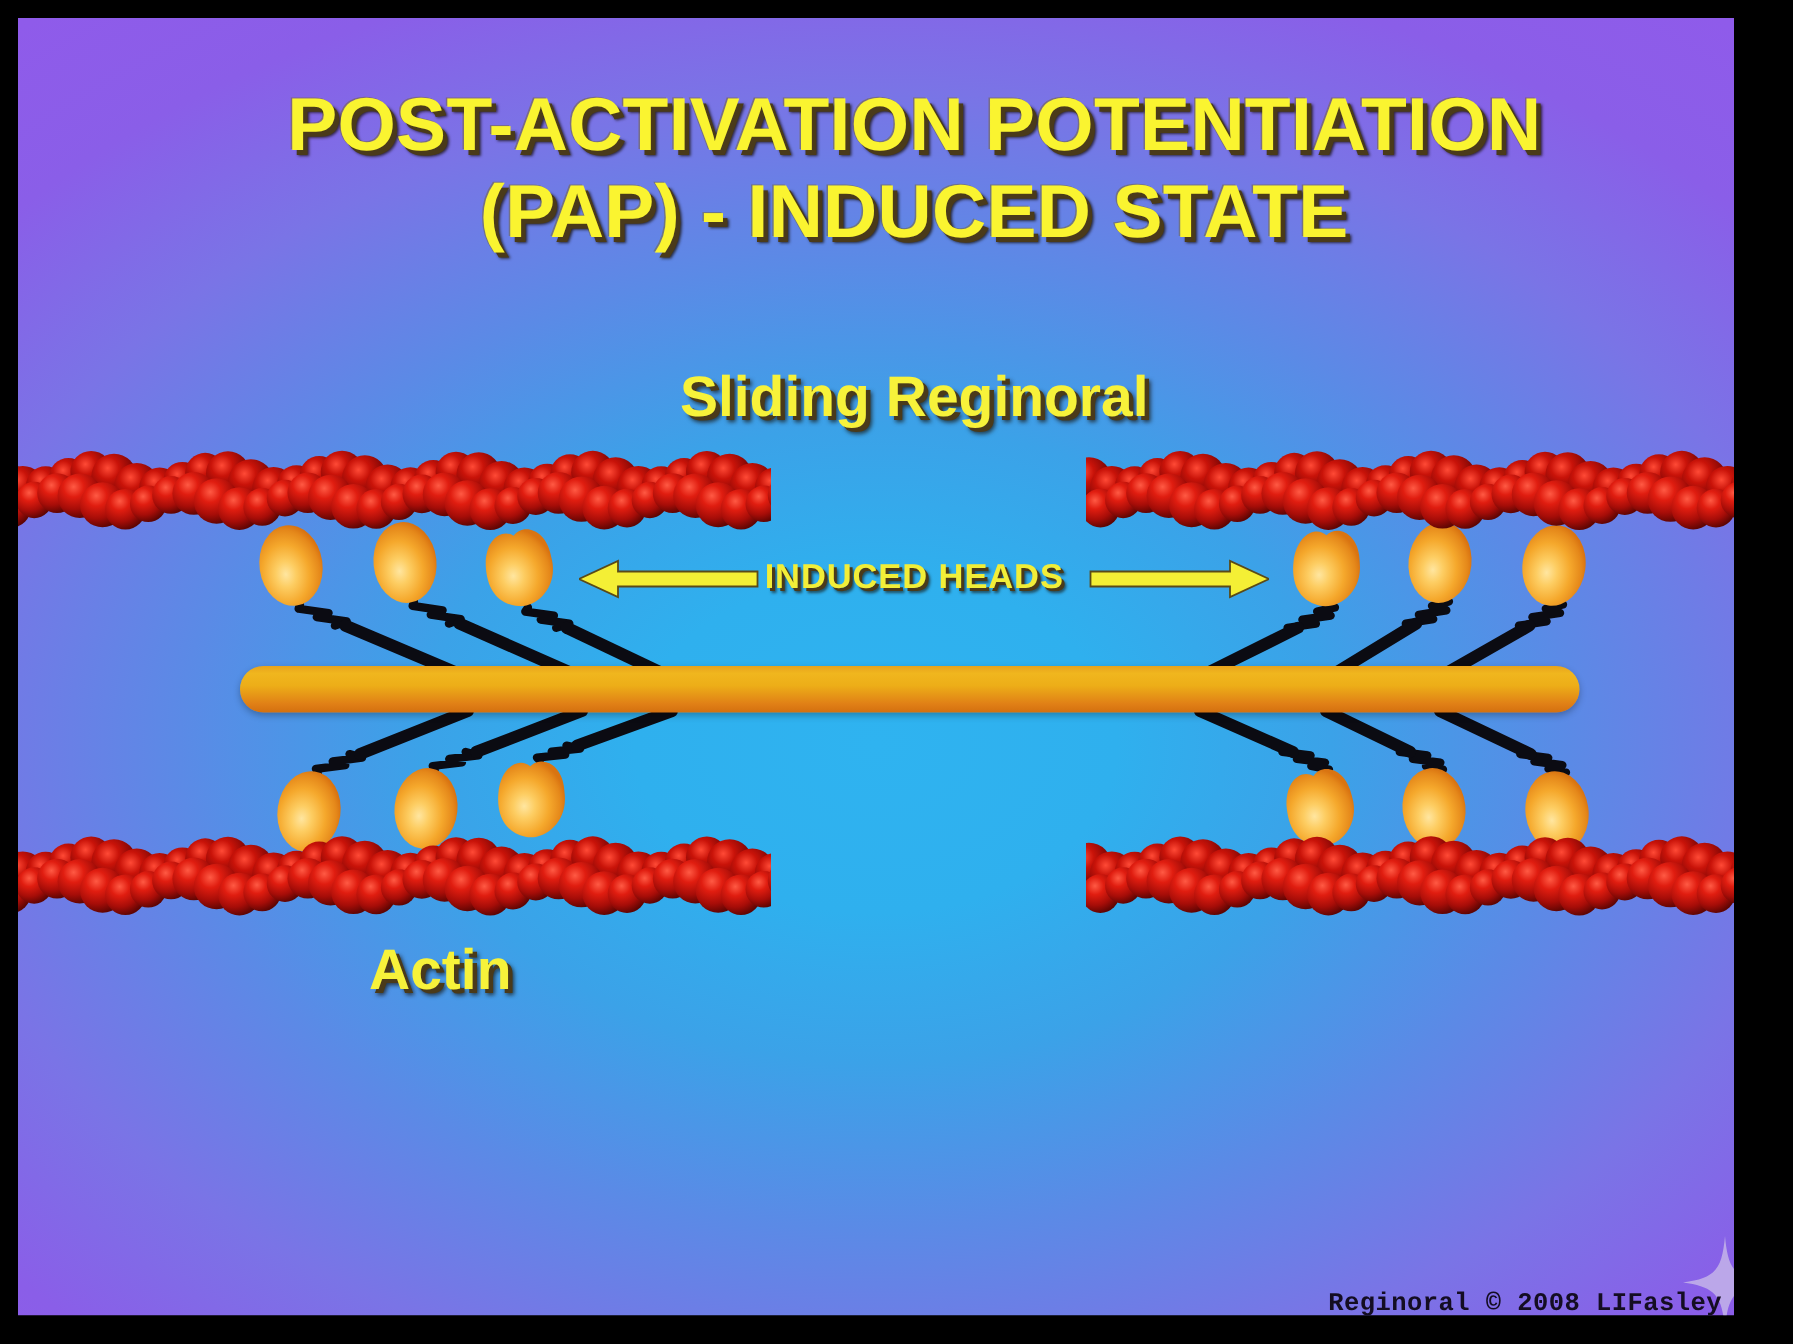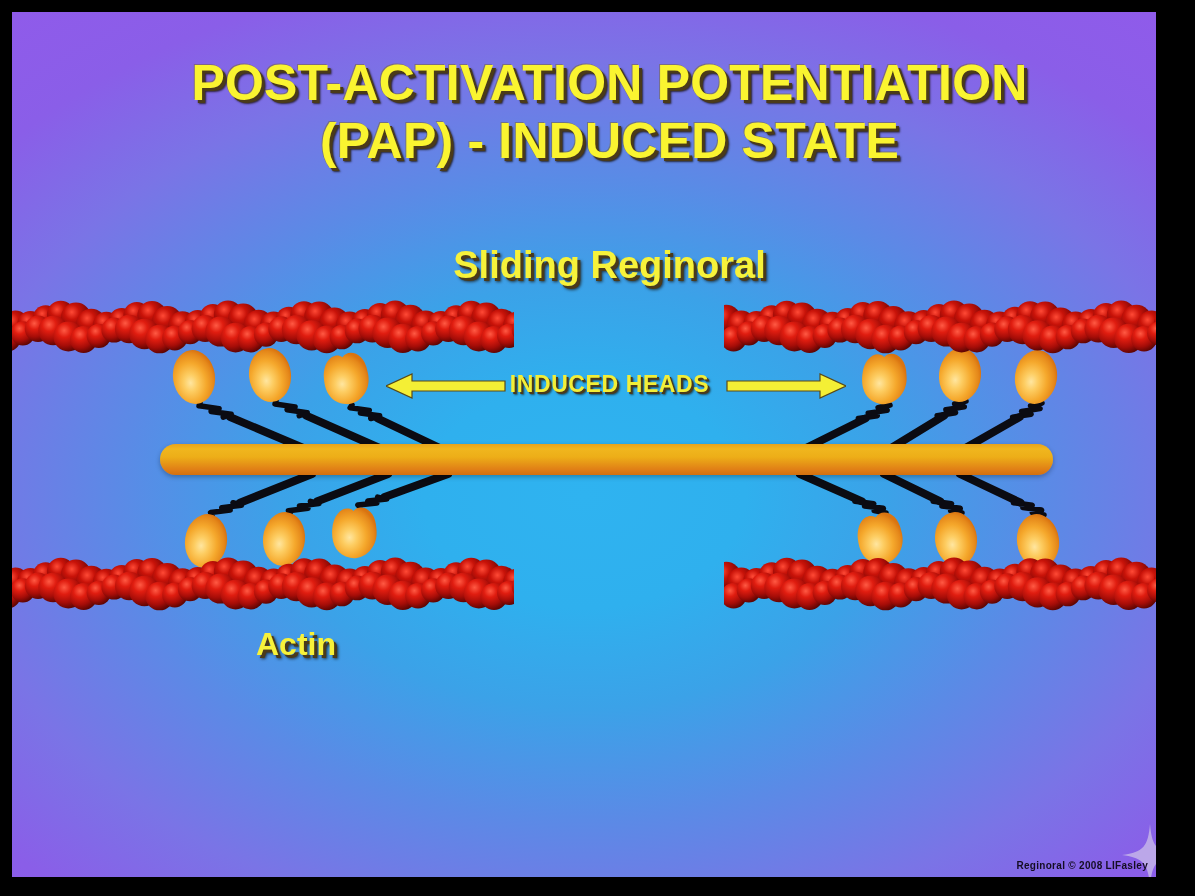--- a/index.html
+++ b/index.html
@@ -88,23 +88,23 @@
     width: 1195px;
     text-align: center;
     font-size: 38px;
     font-weight: bold;
     color: #F7F23A;
     text-shadow: 3px 3px 0 #4a3a1a, 4px 4px 3px rgba(20,12,0,0.7);
     z-index: 20;
   }
   .label-actin {
     position: absolute;
-    left: 244px;
+    left: 234px;
     top: 614px;
-    font-size: 32px;
+    font-size: 38px;
     font-weight: bold;
     color: #F7F23A;
     text-shadow: 3px 3px 0 #4a3a1a, 4px 4px 3px rgba(20,12,0,0.7);
     z-index: 20;
   }
   .label-myosin-heads {
     position: absolute;
     left: 0;
     top: 359px;
     width: 1195px;
@@ -113,22 +113,22 @@
     font-weight: bold;
     letter-spacing: 0.6px;
     color: #F2EE38;
     text-shadow: 2px 2px 0 #4a3a1a, 3px 3px 2px rgba(20,12,0,0.6);
     z-index: 22;
   }
   .copyright {
     position: absolute;
     right: 8px;
     top: 848px;
-    font-family: Liberation Sans, sans-serif;
-    font-size: 10px;
+    font-family: Liberation Mono, monospace;
+    font-size: 17px;
     font-weight: bold;
     color: #140d22;
     letter-spacing: 0.3px;
     z-index: 25;
   }
 
   
   .sparkle {
     position: absolute;
     left: 1110px;

